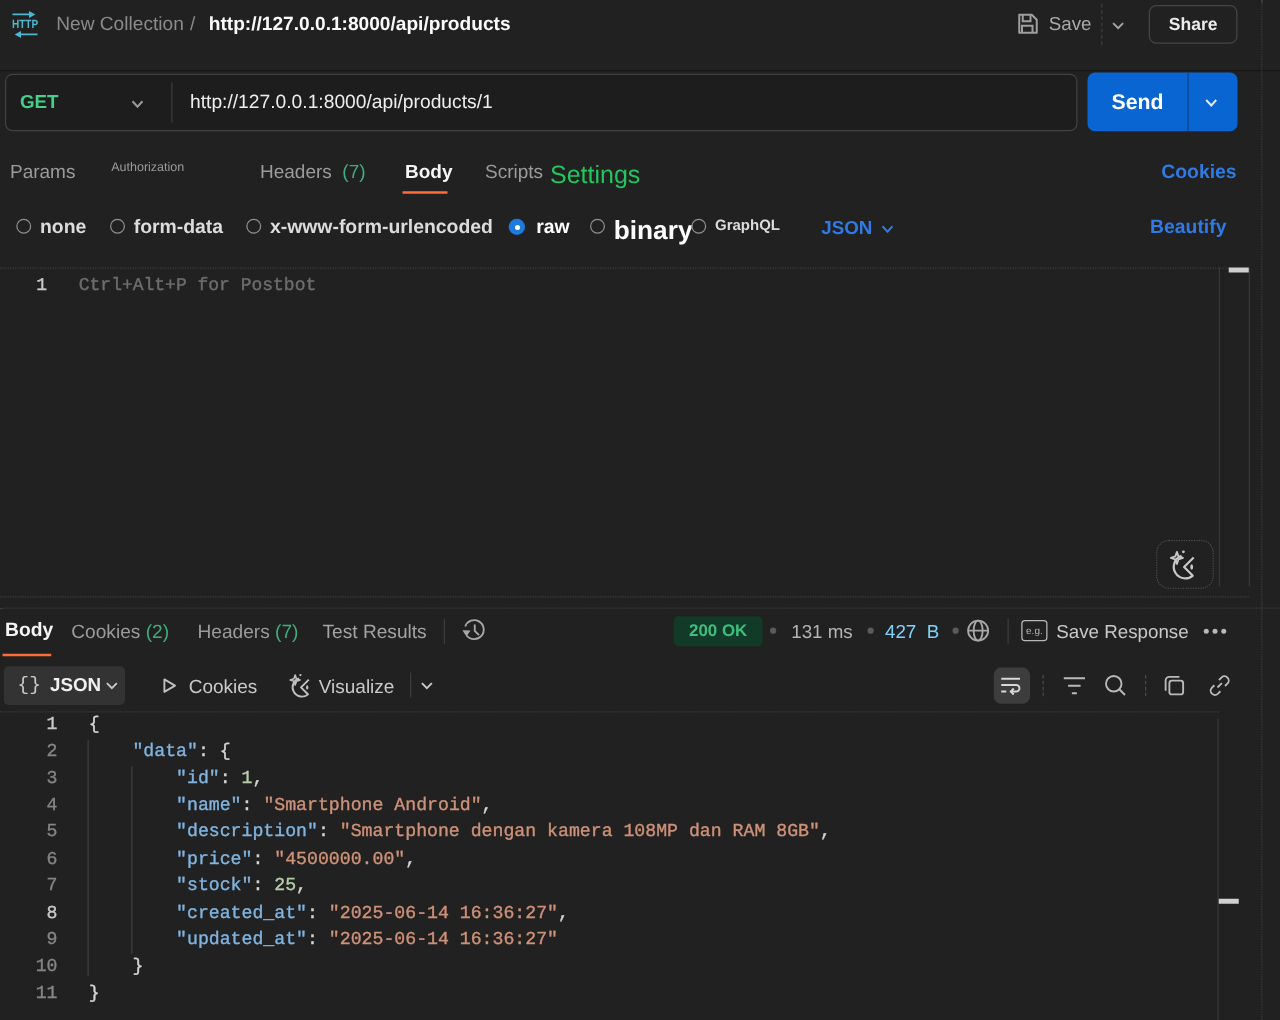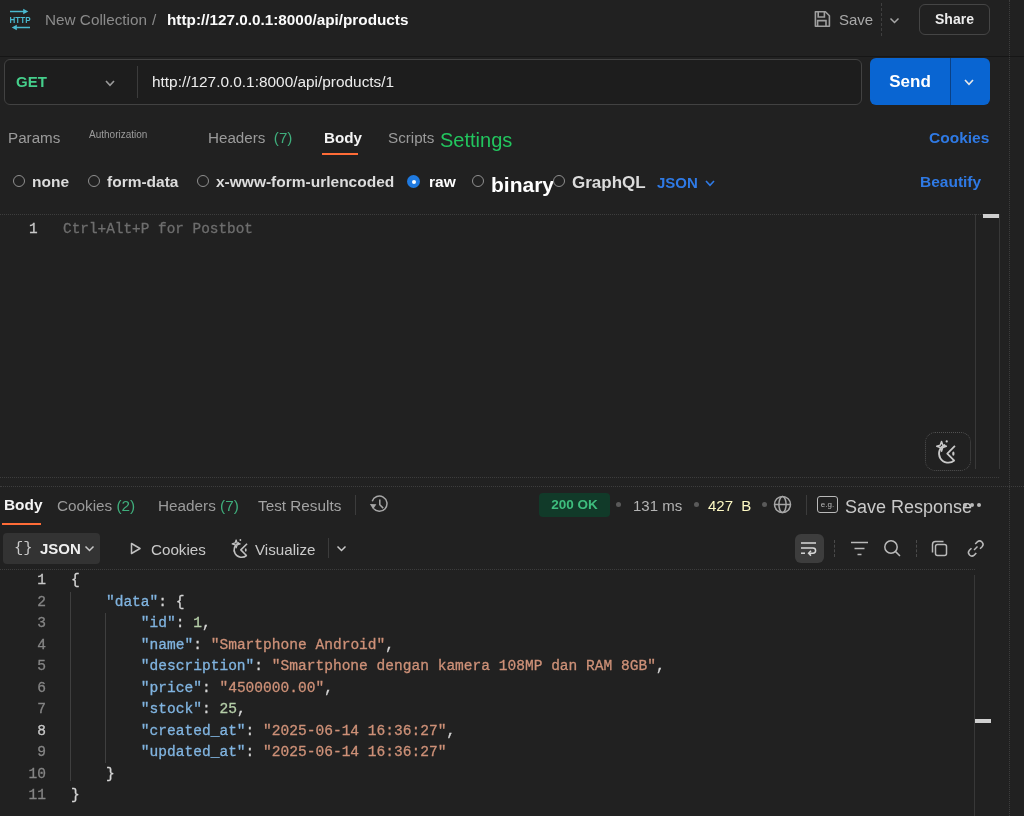--- a/index.html
+++ b/index.html
@@ -70,21 +70,21 @@
 <div class="abs" style="left:88px;top:175px;width:12px;height:12px;border:1.5px solid #8f8f8f;border-radius:50%;"></div>
 <div class="abs" style="left:107px;top:173px;font-size:15.5px;font-weight:600;color:#dcdcdc;">form-data</div>
 <div class="abs" style="left:197px;top:175px;width:12px;height:12px;border:1.5px solid #8f8f8f;border-radius:50%;"></div>
 <div class="abs" style="left:216px;top:173px;font-size:15.5px;font-weight:600;color:#dcdcdc;">x-www-form-urlencoded</div>
 <div class="abs" style="left:407px;top:175px;width:13px;height:13px;background:#1f7ae0;border-radius:50%;"></div>
 <div class="abs" style="left:411.5px;top:179.5px;width:4px;height:4px;background:#ffffff;border-radius:50%;"></div>
 <div class="abs" style="left:429px;top:173px;font-size:15.5px;font-weight:600;color:#ffffff;">raw</div>
 <div class="abs" style="left:472px;top:175px;width:12px;height:12px;border:1.5px solid #8f8f8f;border-radius:50%;"></div>
 <div class="abs" style="left:491px;top:173px;font-size:21px;font-weight:600;color:#ffffff;">binary</div>
 <div class="abs" style="left:553px;top:175px;width:12px;height:12px;border:1.5px solid #8f8f8f;border-radius:50%;"></div>
-<div class="abs" style="left:572px;top:173px;font-size:17px;font-weight:600;color:#dcdcdc;">GraphQL</div>
+<div class="abs" style="left:572px;top:173px;font-size:12px;font-weight:600;color:#dcdcdc;">GraphQL</div>
 <div class="abs" style="left:657px;top:174px;font-size:15px;font-weight:600;color:#2f7ae5;">JSON</div>
 <svg class="abs" style="left:703px;top:176px;" width="14" height="14" viewBox="0 0 14 14">
   <path d="M3 5 L7 9.4 L11 5" fill="none" stroke="#2f7ae5" stroke-width="1.6"></path>
 </svg>
 <div class="abs" style="left:920px;top:173px;font-size:15.5px;font-weight:600;color:#2f7ae5;">Beautify</div>
 
 <div class="abs" style="left:0;top:214px;width:983px;border-top:1px dotted #3d3d3d;"></div>
 <div class="abs" style="left:29px;top:221px;font-family:'Liberation Mono',monospace;font-size:14.4px;color:#c9c9c9;-webkit-text-stroke:0.3px;">1</div>
 <div class="abs" style="left:63px;top:221px;font-family:'Liberation Mono',monospace;font-size:14.4px;color:#6e6e6e;-webkit-text-stroke:0.3px;">Ctrl+Alt+P for Postbot</div>
 
@@ -114,30 +114,30 @@
 <svg class="abs" style="left:369px;top:494px;" width="21" height="21" viewBox="0 0 21 21">
   <path d="M4.4 14.4 A7.6 7.6 0 1 0 3.2 7.2" fill="none" stroke="#a7a7a7" stroke-width="1.5"></path>
   <path d="M0.9 10.1 L7.4 10.3 L4.1 15.2 Z" fill="#a7a7a7"></path>
   <path d="M10.8 5.6 V10.7 L14.2 14.1" fill="none" stroke="#a7a7a7" stroke-width="1.5"></path>
 </svg>
 
 <div class="abs" style="left:539px;top:493px;width:71px;height:24px;background:#113a29;border-radius:4px;text-align:center;line-height:24px;font-size:13.5px;font-weight:600;color:#3ebd7d;">200 OK</div>
 <div class="abs" style="left:616px;top:502px;width:5px;height:5px;border-radius:50%;background:#5a5a5a;"></div>
 <div class="abs" style="left:633px;top:497px;font-size:15px;color:#b4b4b4;">131 ms</div>
 <div class="abs" style="left:694px;top:502px;width:5px;height:5px;border-radius:50%;background:#5a5a5a;"></div>
-<div class="abs" style="left:708px;top:497px;font-size:15px;color:#fef9c3;">427&nbsp;&nbsp;B</div>
+<div class="abs" style="left:708px;top:497px;font-size:15px;color:#7dd3fc;">427&nbsp;&nbsp;B</div>
 <div class="abs" style="left:762px;top:502px;width:5px;height:5px;border-radius:50%;background:#5a5a5a;"></div>
 <svg class="abs" style="left:772px;top:494px;" width="21" height="21" viewBox="0 0 21 21">
   <circle cx="10.5" cy="10.5" r="8" fill="none" stroke="#a7a7a7" stroke-width="1.5"></circle>
   <ellipse cx="10.5" cy="10.5" rx="3.6" ry="8" fill="none" stroke="#a7a7a7" stroke-width="1.5"></ellipse>
   <path d="M2.5 10.5 H18.5" stroke="#a7a7a7" stroke-width="1.5"></path>
 </svg>
 <div class="abs" style="left:806px;top:495px;width:1px;height:20px;background:#3c3c3c;"></div>
 <div class="abs" style="left:817px;top:496px;width:21px;height:17px;border:1.2px solid #b9b9b9;border-radius:3px;color:#b9b9b9;font-size:8px;text-align:center;line-height:15px;">e.g.</div>
-<div class="abs" style="left:845px;top:497px;font-size:18px;color:#c9c9c9;">Save Response</div>
+<div class="abs" style="left:845px;top:497px;font-size:15px;color:#c9c9c9;">Save Response</div>
 <div class="abs" style="left:963px;top:503px;width:4px;height:4px;border-radius:50%;background:#b9b9b9;"></div>
 <div class="abs" style="left:970px;top:503px;width:4px;height:4px;border-radius:50%;background:#b9b9b9;"></div>
 <div class="abs" style="left:977px;top:503px;width:4px;height:4px;border-radius:50%;background:#b9b9b9;"></div>
 
 <div class="abs" style="left:3px;top:533px;width:97px;height:31px;background:#333333;border-radius:4px;"></div>
 <div class="abs" style="left:14px;top:533px;height:31px;line-height:31px;font-size:15.5px;color:#c9c9c9;font-family:'Liberation Mono',monospace;">{}</div>
 <div class="abs" style="left:40px;top:533px;height:31px;line-height:31px;font-size:15px;font-weight:600;color:#f0f0f0;">JSON</div>
 <svg class="abs" style="left:83px;top:542px;" width="13" height="13" viewBox="0 0 13 13">
   <path d="M2.5 4.5 L6.5 8.5 L10.5 4.5" fill="none" stroke="#c9c9c9" stroke-width="1.5"></path>
 </svg>

